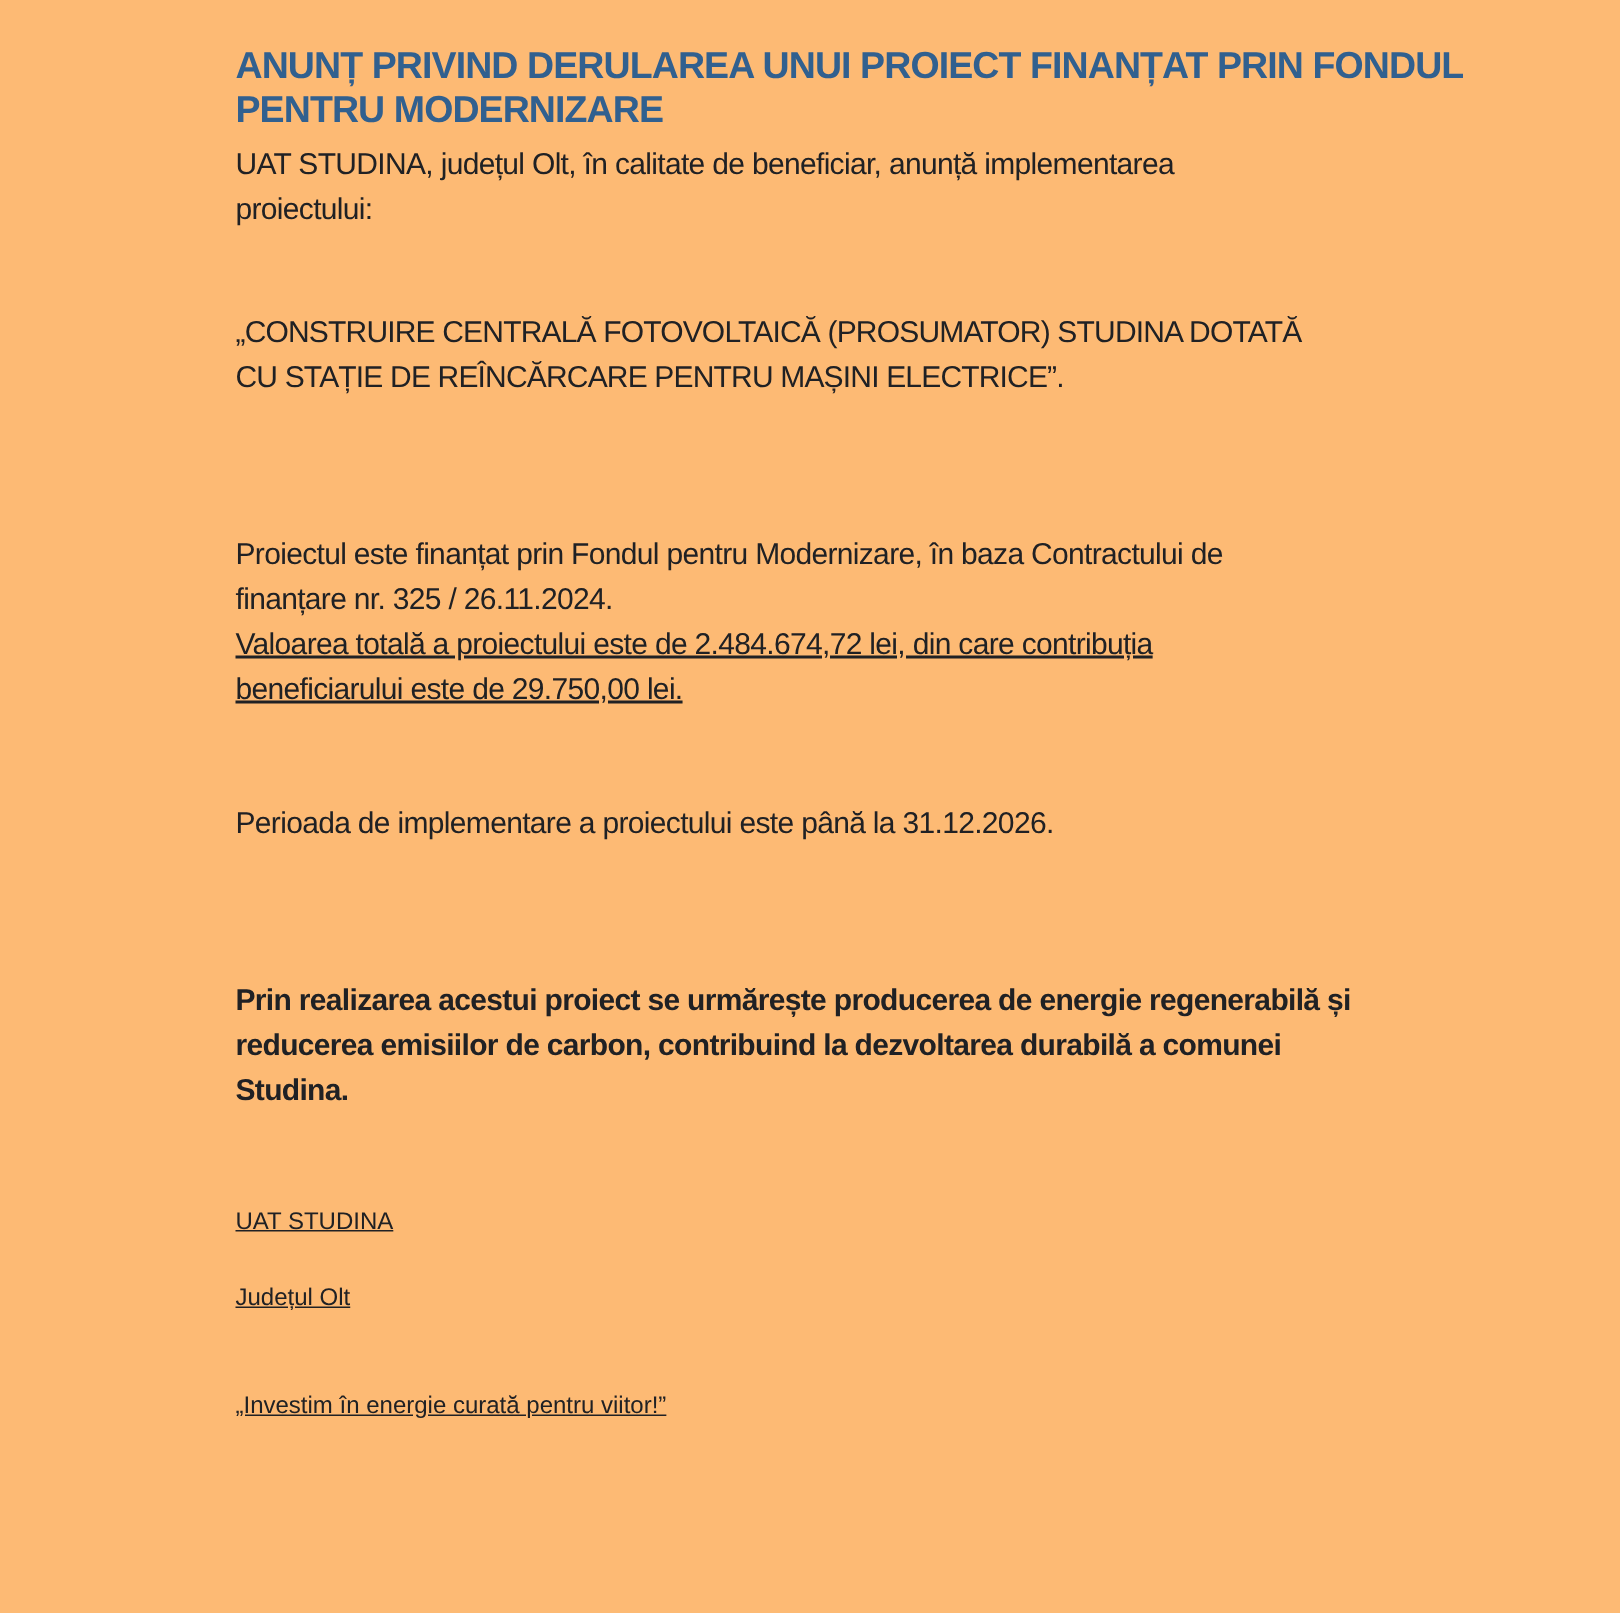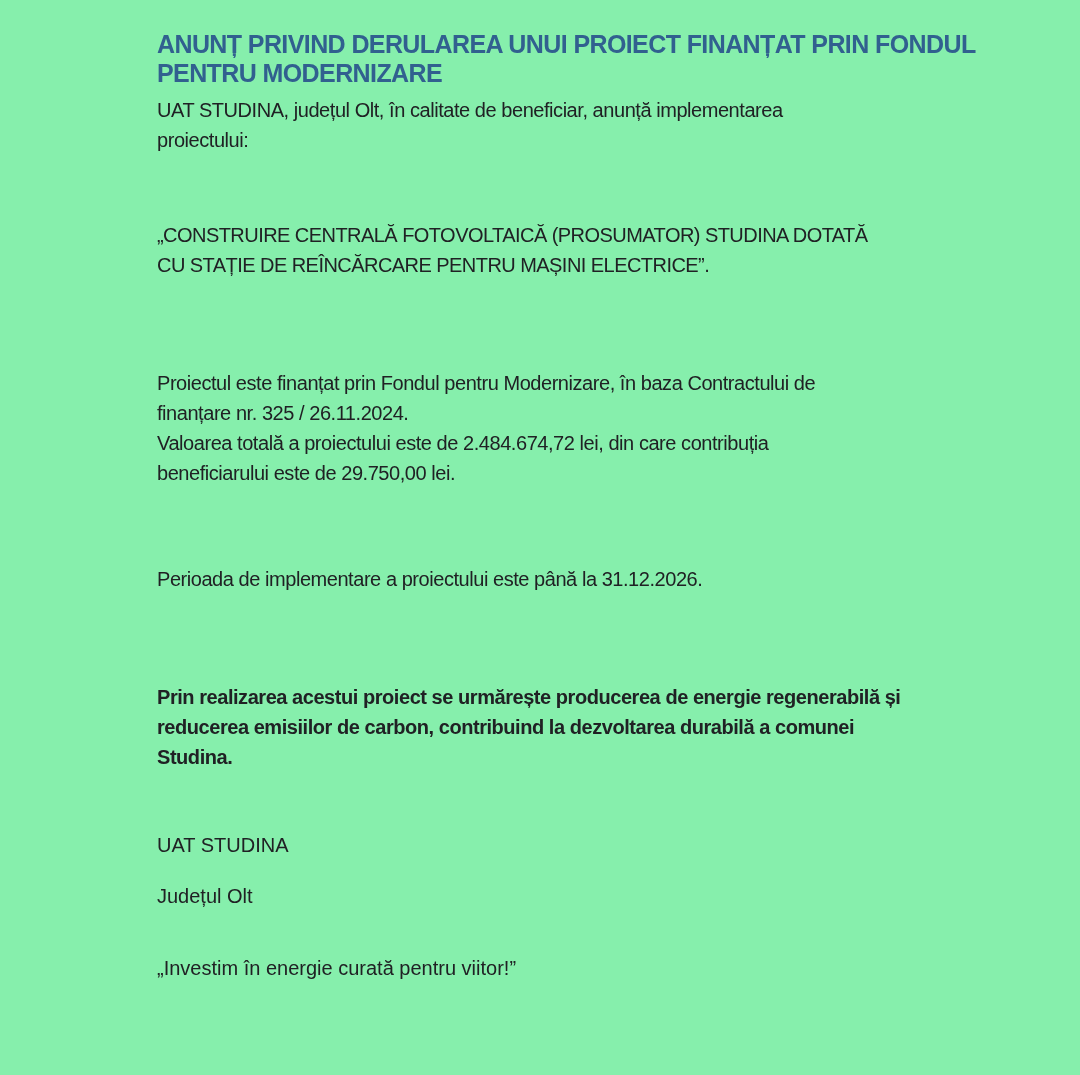--- a/index.html
+++ b/index.html
@@ -6,21 +6,21 @@
 
   html, body {
     background: #ffffff;
     font-family: "Liberation Sans", sans-serif;
   }
 
   .document-page {
     position: relative;
     width: 1080px;
     height: 1075px;
-    background: #86efac;
+    background: #fdba74;
     overflow: hidden;
   }
 
   .content {
     padding: 30px 70px 0 157px;
     width: 100%;
   }
 
   .doc-title {
     font-size: 25px;
@@ -33,32 +33,33 @@
   }
 
   .para {
     font-size: 20px;
     line-height: 30px;
     letter-spacing: -0.45px;
     color: #202124;
     white-space: pre-line;
   }
 
-  .para-intro   { margin-bottom: 65px; }
+  .para-intro   { margin-bottom: 52px; }
   .para-project { margin-bottom: 88px; letter-spacing: -0.55px; }
   .para-funding { }
-  .para-value   { margin-bottom: 76px; }
+  .para-value   { margin-bottom: 59px; text-decoration: underline; }
   .para-period  { margin-bottom: 88px; }
   .para-impact  { margin-bottom: 58px; font-weight: bold; }
 
   .sig-line {
-    font-size: 20px;
+    font-size: 16px;
     line-height: 30px;
     letter-spacing: 0;
     color: #202124;
+    text-decoration: underline;
   }
 
   .sig-name   { margin-bottom: 21px; }
   .sig-county { margin-bottom: 42px; }
   .slogan     { margin-bottom: 12px; }
 </style>
 </head>
 <body>
 
 <div class="document-page">

